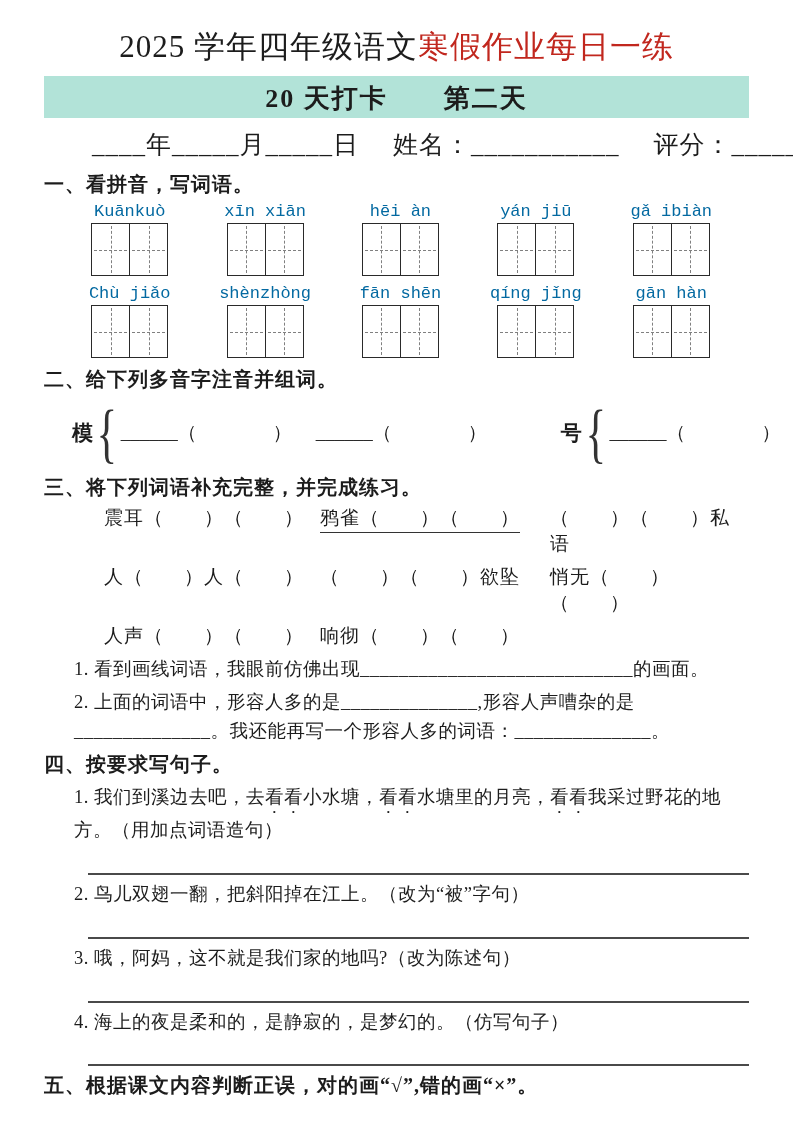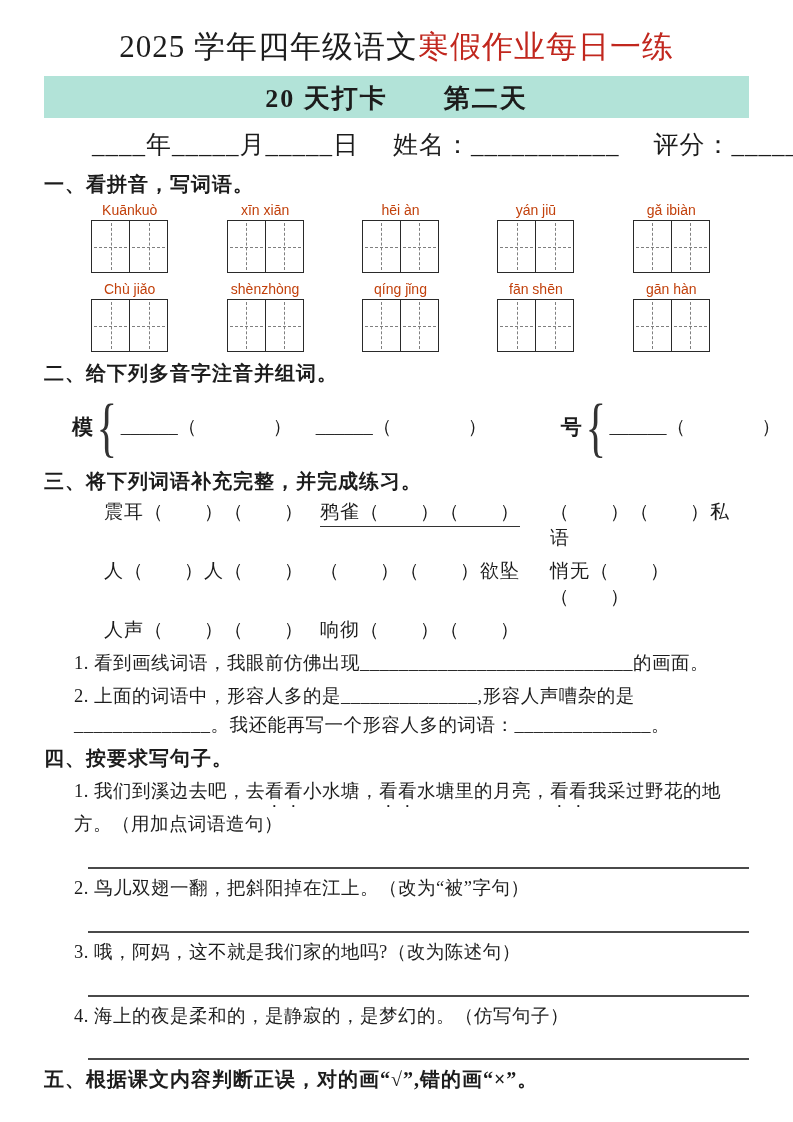--- a/index.html
+++ b/index.html
@@ -23,22 +23,22 @@
   .dateline{
     font-size:25px;margin:2px 0 10px 48px;letter-spacing:1px;
     display:flex;gap:34px;white-space:nowrap;
   }
   
   .sec-h{font-size:20px;font-weight:bold;margin:6px 0 4px 0;letter-spacing:1px;}
   
   .py-row{display:flex;justify-content:space-between;margin:2px 10px 8px 18px;}
   .py-group{display:flex;flex-direction:column;align-items:center;width:20%;}
   .py-label{
-    font-family:Liberation Sans, sans-serif;
-    font-size:14px;color:#c2410c;margin-bottom:2px;white-space:nowrap;
+    font-family:Liberation Mono, monospace;
+    font-size:17px;color:#0369a1;margin-bottom:2px;white-space:nowrap;
   }
   .tian{display:inline-flex;border:1.6px solid #2a2a2a;background:#fff;}
   .tian-cell{width:37px;height:51px;position:relative;}
   .tian-cell + .tian-cell{border-left:1.6px solid #2a2a2a;}
   .tian-cell::before{content:"";position:absolute;left:50%;top:2px;bottom:2px;border-left:1.4px dashed #808080;}
   .tian-cell::after{content:"";position:absolute;top:50%;left:2px;right:2px;border-top:1.4px dashed #808080;}
   
   .dy-row{display:flex;margin:10px 0 12px 28px;gap:74px;}
   .dy-group{display:flex;align-items:center;}
   .dy-char{font-size:21px;font-weight:bold;}
@@ -125,28 +125,28 @@
         </div>
     </div>
     <div class="py-group">
       <div class="py-label">shènzhòng</div>
       <div class="tian">
           <div class="tian-cell"></div>
           <div class="tian-cell"></div>
         </div>
     </div>
     <div class="py-group">
+      <div class="py-label">fān shēn</div>
+      <div class="tian">
+          <div class="tian-cell"></div>
+          <div class="tian-cell"></div>
+        </div>
+    </div>
+    <div class="py-group">
       <div class="py-label">qíng jǐng</div>
-      <div class="tian">
-          <div class="tian-cell"></div>
-          <div class="tian-cell"></div>
-        </div>
-    </div>
-    <div class="py-group">
-      <div class="py-label">fān shēn</div>
       <div class="tian">
           <div class="tian-cell"></div>
           <div class="tian-cell"></div>
         </div>
     </div>
     <div class="py-group">
       <div class="py-label">gān hàn</div>
       <div class="tian">
           <div class="tian-cell"></div>
           <div class="tian-cell"></div>

